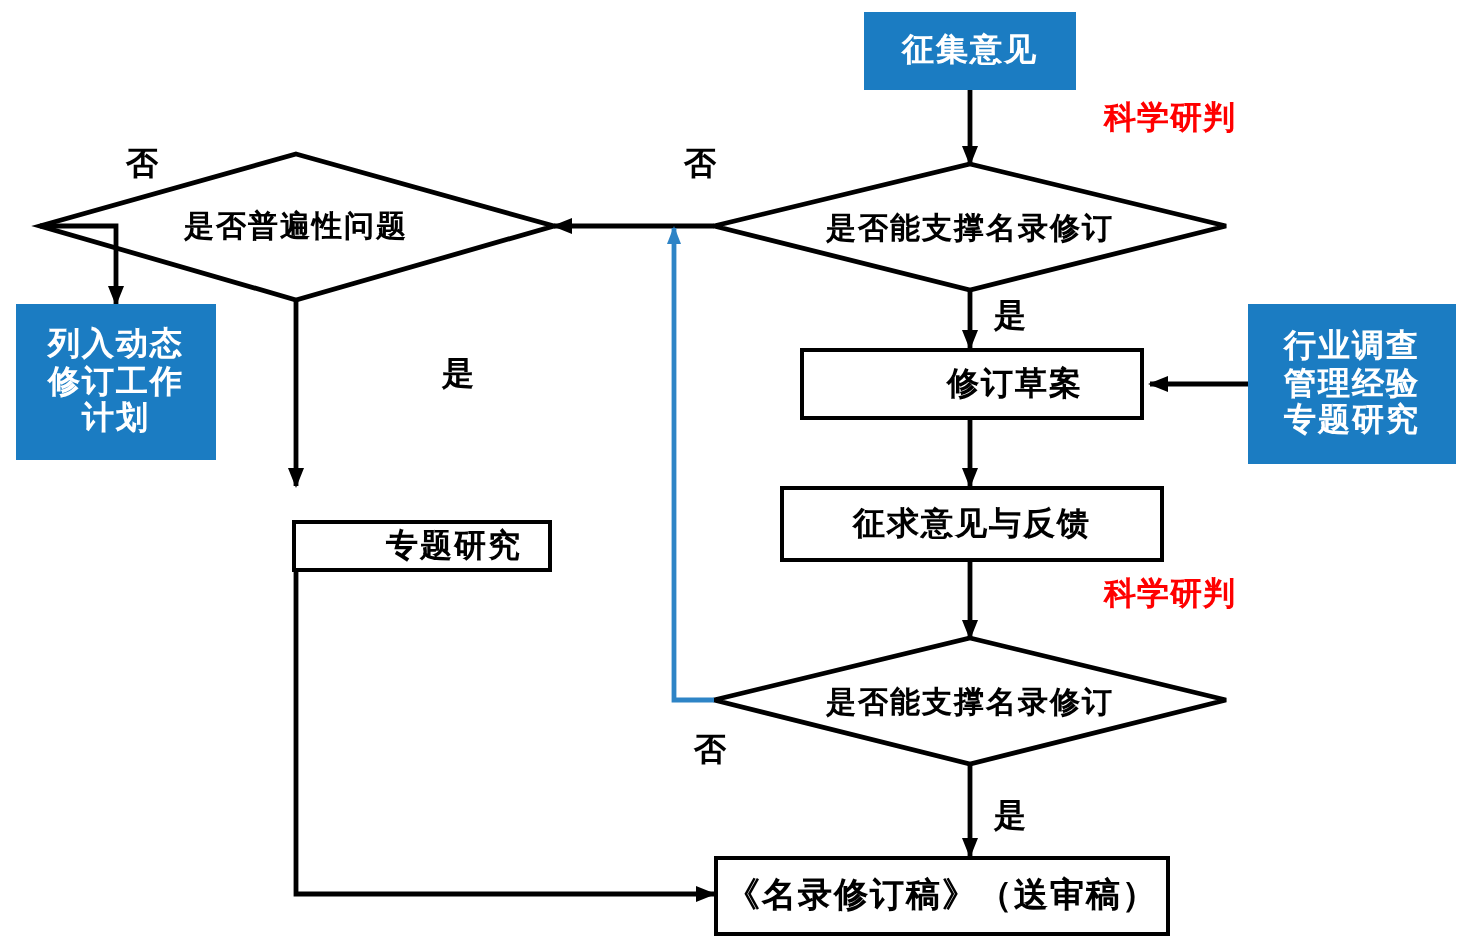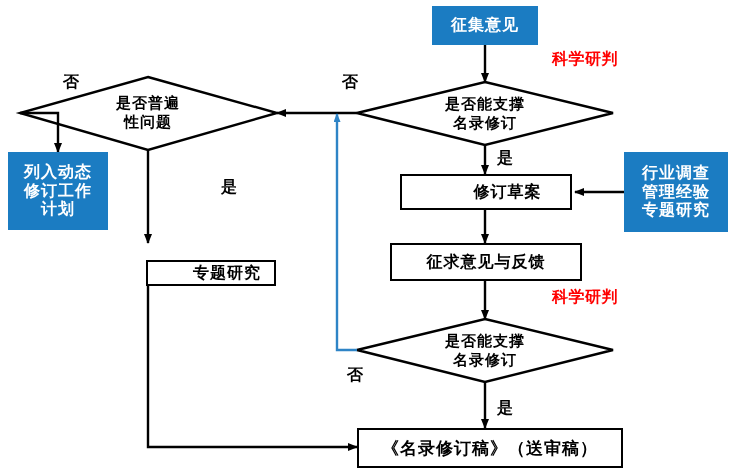--- a/index.html
+++ b/index.html
@@ -44,21 +44,20 @@
   .bluebox {
     background: #1B7CC2;
     color: #ffffff;
     font-size: 16px;
     letter-spacing: 1px;
     border: none;
   }
   .diamond-label {
     position: absolute;
     display: flex;
-    flex-direction: column;
     align-items: center;
     justify-content: center;
     text-align: center;
     font-weight: bold;
     font-size: 15px;
     color: #000000;
     line-height: 1.25;
     letter-spacing: 1px;
     pointer-events: none;
   }
@@ -145,21 +144,21 @@
   </div>
 
   <div class="node proc" style="left:400px; top:174px; width:172px; height:36px;padding-left:43px;">
     <span class="bx-line">修订草案</span>
   </div>
 
   <div class="node proc" style="left:390px; top:243px; width:192px; height:38px;">
     <span class="bx-line">征求意见与反馈</span>
   </div>
 
-  <div class="node proc" style="left:357px; top:428px; width:266px; height:40px; font-size:17px;">
+  <div class="node proc" style="left:357px; top:428px; width:228px; height:40px; font-size:17px;">
     <span class="bx-line">《名录修订稿》（送审稿）</span>
   </div>
 
   <div class="diamond-label" style="left:405px; top:92px; width:160px; height:44px;">
     <span>是否能支撑</span>
     <span>名录修订</span>
   </div>
 
   <div class="diamond-label" style="left:88px; top:91px; width:120px; height:44px;">
     <span>是否普遍</span>

